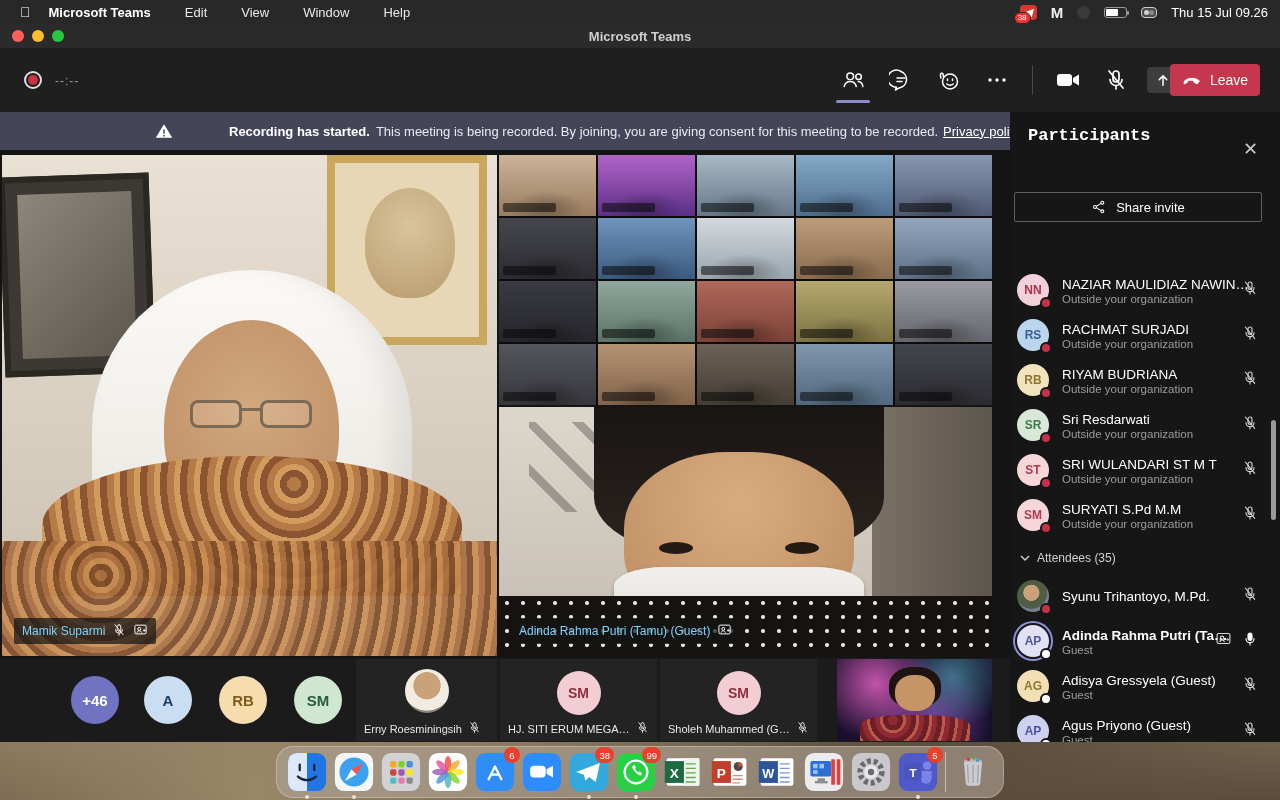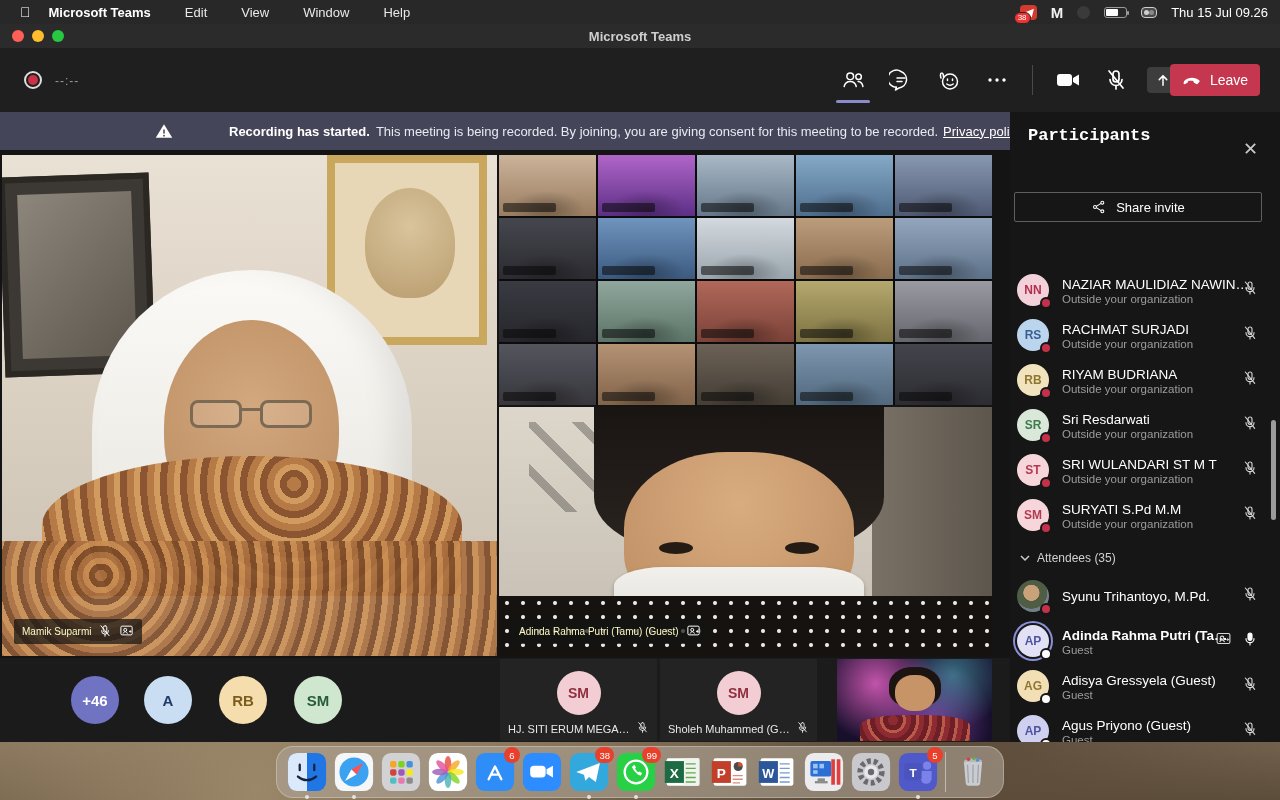--- a/index.html
+++ b/index.html
@@ -58,22 +58,22 @@
   .banner a { color:#fff; text-decoration:underline; margin-left:5px; white-space:nowrap; }
   .dismiss { margin-left:auto; margin-right:25px; border:1px solid #9090a2; border-radius:3px;
              padding:5px 16px; color:#fff; font-size:13px; background:transparent; }
 
   
   .stage { position:absolute; left:0; top:150px; width:1010px; height:508px; background:#141414; }
   .tile { position:absolute; overflow:hidden; background:#222; }
   .tile-main { left:2px; top:5px; width:495px; height:501px; }
   .tile-mosaic { left:499px; top:5px; width:493px; height:250px; background:#0c0c0c; }
   .tile-second { left:499px; top:257px; width:493px; height:249px; }
-  .name-tag { position:absolute; left:12px; bottom:12px; background:rgba(20,20,20,.72); color:#fef9c3;
-              font-size:10px; padding:4px 8px; border-radius:2px; display:flex; align-items:center; gap:7px; }
+  .name-tag { position:absolute; left:12px; bottom:12px; background:rgba(20,20,20,.72); color:#7dd3fc;
+              font-size:12px; padding:4px 8px; border-radius:2px; display:flex; align-items:center; gap:7px; }
 
   
   .ms-wall { position:absolute; inset:0; background:linear-gradient(180deg,#e9e1d4 0%,#d8cec0 55%,#c9bead 100%); }
   .ms-frame1 { position:absolute; left:0px; top:20px; width:150px; height:200px; background:#3c3833; border:6px solid #2b2723; transform:rotate(-2deg);}
   .ms-frame1::after{content:"";position:absolute;inset:12px;background:linear-gradient(135deg,#8d867c,#5d564d);}
   .ms-frame2 { position:absolute; right:10px; top:0px; width:160px; height:190px; background:#e7d7b6; border:8px solid #c9a85e; }
   .ms-frame2::after{content:"";position:absolute;left:30px;top:25px;width:90px;height:110px;border-radius:50% 50% 45% 45%;background:radial-gradient(circle at 50% 35%,#d9c49c,#b99c6e);}
   .ms-hijab { position:absolute; left:90px; top:115px; width:320px; height:420px; border-radius:160px 160px 30px 30px;
               background:linear-gradient(180deg,#fbfaf7,#e9e6df 70%,#ded9cf); box-shadow:inset -18px -10px 30px rgba(0,0,0,.08); }
   .ms-face { position:absolute; left:162px; top:165px; width:175px; height:215px; border-radius:50% 50% 46% 46%;
@@ -407,20 +407,32 @@
         </span>
       </div>
     </div>
   </div>
 
   <div class="filmstrip" id="filmstrip">
       <div class="fs-circle" style="left:71px;background:#7073c2;color:#fff;">+46</div>
       <div class="fs-circle" style="left:144px;background:#c9def2;color:#1f3b66;">A</div>
       <div class="fs-circle" style="left:219px;background:#f5ddad;color:#7a5c1e;">RB</div>
       <div class="fs-circle" style="left:294px;background:#cfe7cf;color:#275c3a;">SM</div>
+      <div class="fs-tile" style="left:356px;width:141px;">
+        <span class="fs-ava"></span>
+        <span class="fs-name">
+          <span>Erny Roesminingsih</span>
+          <span><svg width="13" height="13" viewBox="0 0 24 24" fill="none" stroke="#e8e8e8" stroke-width="1.7" stroke-linecap="round">
+              <rect x="9" y="3" width="6" height="11" rx="3"></rect>
+              <path d="M6 11.5a6 6 0 0 0 12 0"></path>
+              <path d="M12 17.5V21"></path>
+              <path d="M5 3l14 17"></path>
+            </svg></span>
+        </span>
+      </div>
       <div class="fs-tile" style="left:500px;width:157px;">
         <span class="fs-initial" style="background:#f2ced4;color:#8f2f3f;">SM</span>
         <span class="fs-name">
           <span>HJ. SITI ERUM MEGA…</span>
           <span><svg width="13" height="13" viewBox="0 0 24 24" fill="none" stroke="#e8e8e8" stroke-width="1.7" stroke-linecap="round">
               <rect x="9" y="3" width="6" height="11" rx="3"></rect>
               <path d="M6 11.5a6 6 0 0 0 12 0"></path>
               <path d="M12 17.5V21"></path>
               <path d="M5 3l14 17"></path>
             </svg></span>

